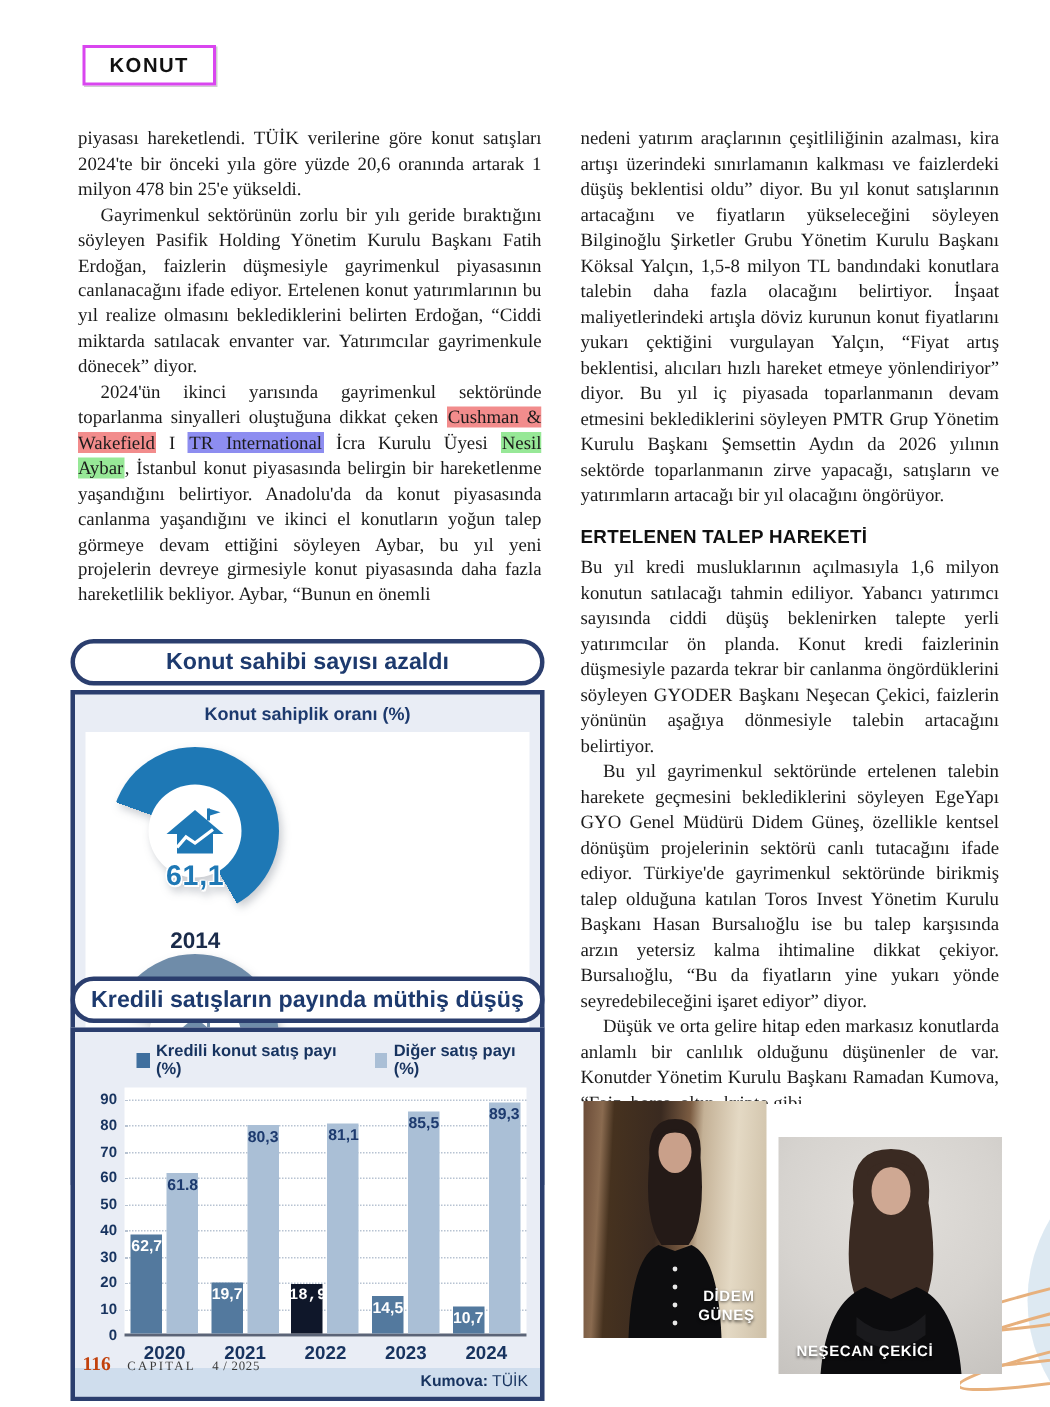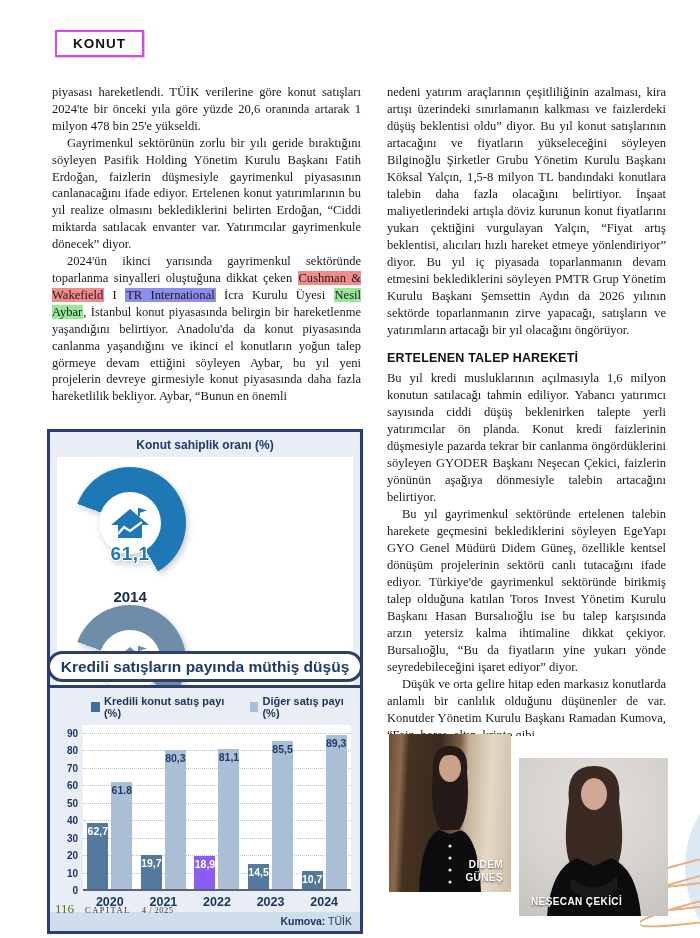--- a/index.html
+++ b/index.html
@@ -79,21 +79,21 @@
   .cap-left{right:8px;bottom:8px;width:58px;text-align:right;}
   .cap-right{left:12px;bottom:8px;}
 
   
   .globe-circle{position:absolute;left:685px;top:762px;width:210px;height:210px;
     border-radius:50%;background:#d9e7f1;opacity:.9;}
   .globe-lines{position:absolute;left:640px;top:808px;width:280px;height:130px;}
 
   
   .footer{left:55px;top:901px;display:flex;align-items:baseline;gap:11px;}
-  .footer .pageno{font-weight:normal;font-size:13px;color:#4d7c0f;}
+  .footer .pageno{font-weight:bold;font-size:13px;color:#c2410c;}
   .footer .mag{font-size:8.5px;letter-spacing:1.5px;color:#3a3a3a;}
   .footer .issue{font-size:8.5px;letter-spacing:.5px;color:#3a3a3a;}
 </style>
 </head>
 <body>
 
 <div class="abs section-tag">KONUT</div>
 
 <div class="abs col col-left" id="left-col">
     <p class="body-p"><span>piyasası hareketlendi. TÜİK verilerine göre konut satışları 2024'te bir önceki yıla göre yüzde 20,6 oranında artarak 1 milyon 478 bin 25'e yükseldi.</span></p>
@@ -102,20 +102,23 @@
   </div>
 <div class="abs col col-right" id="right-col">
     <p class="body-p"><span>nedeni yatırım araçlarının çeşitliliğinin azalması, kira artışı üzerindeki sınırlamanın kalkması ve faizlerdeki düşüş beklentisi oldu” diyor. Bu yıl konut satışlarının artacağını ve fiyatların yükseleceğini söyleyen Bilginoğlu Şirketler Grubu Yönetim Kurulu Başkanı Köksal Yalçın, 1,5-8 milyon TL bandındaki konutlara talebin daha fazla olacağını belirtiyor. İnşaat maliyetlerindeki artışla döviz kurunun konut fiyatlarını yukarı çektiğini vurgulayan Yalçın, “Fiyat artış beklentisi, alıcıları hızlı hareket etmeye yönlendiriyor” diyor. Bu yıl iç piyasada toparlanmanın devam etmesini beklediklerini söyleyen PMTR Grup Yönetim Kurulu Başkanı Şemsettin Aydın da 2026 yılının sektörde toparlanmanın zirve yapacağı, satışların ve yatırımların artacağı bir yıl olacağını öngörüyor.</span></p>
     <div class="rc-heading">ERTELENEN TALEP HAREKETİ</div>
     <p class="body-p"><span>Bu yıl kredi musluklarının açılmasıyla 1,6 milyon konutun satılacağı tahmin ediliyor. Yabancı yatırımcı sayısında ciddi düşüş beklenirken talepte yerli yatırımcılar ön planda. Konut kredi faizlerinin düşmesiyle pazarda tekrar bir canlanma öngördüklerini söyleyen GYODER Başkanı Neşecan Çekici, faizlerin yönünün aşağıya dönmesiyle talebin artacağını belirtiyor.</span></p>
     <p class="body-p indent"><span>Bu yıl gayrimenkul sektöründe ertelenen talebin harekete geçmesini beklediklerini söyleyen EgeYapı GYO Genel Müdürü Didem Güneş, özellikle kentsel dönüşüm projelerinin sektörü canlı tutacağını ifade ediyor. Türkiye'de gayrimenkul sektöründe birikmiş talep olduğuna katılan Toros Invest Yönetim Kurulu Başkanı Hasan Bursalıoğlu ise bu talep karşısında arzın yetersiz kalma ihtimaline dikkat çekiyor. Bursalıoğlu, “Bu da fiyatların yine yukarı yönde seyredebileceğini işaret ediyor” diyor.</span></p>
     <p class="body-p indent"><span>Düşük ve orta gelire hitap eden markasız konutlarda anlamlı bir canlılık olduğunu düşünenler de var. Konutder Yönetim Kurulu Başkanı Ramadan Kumova, “Faiz, borsa, altın, kripto gibi</span></p>
   </div>
 
 <div class="abs infobox" id="chart1">
+  <div class="chart-title-box">
+    <span>Konut sahibi sayısı azaldı</span>
+  </div>
   <div class="chart-body">
     <div class="chart-subtitle">Konut sahiplik oranı (%)</div>
     <div class="donut-panel" id="donut-row">
         <div class="donut-cell">
           <div class="donut" style="background: conic-gradient(from -70deg, rgb(30, 120, 181) 0deg, rgb(30, 120, 181) 61.1%, rgba(0, 0, 0, 0) 61.1%, rgba(0, 0, 0, 0) 100%);">
             <div class="hole">
               <svg width="40" height="34" viewBox="0 0 40 34">
       <line x1="29" y1="2" x2="29" y2="10" stroke="#1e78b5" stroke-width="2"></line>
       <polygon points="29,2 37,4.5 29,7" fill="#1e78b5"></polygon>
       <polygon points="20,3 39,19 1,19" fill="#1e78b5"></polygon>
@@ -193,21 +196,21 @@
           </div>
           <div class="bar-group">
             <div class="bar" style="background: rgb(83, 121, 158); height: 20.7368%;">
               <div class="bar-label" style="color: rgb(255, 255, 255);">19,7</div>
             </div>
             <div class="bar" style="background: rgb(170, 191, 214); height: 84.5263%;">
               <div class="bar-label" style="color: rgb(29, 58, 110);">80,3</div>
             </div>
           </div>
           <div class="bar-group">
-            <div class="bar" style="background: #8b5cf6; height: 19.8947%;">
+            <div class="bar" style="background: #0f172a; height: 19.8947%; font-family: Liberation Mono, monospace;">
               <div class="bar-label" style="color: rgb(255, 255, 255);">18,9</div>
             </div>
             <div class="bar" style="background: rgb(170, 191, 214); height: 85.3684%;">
               <div class="bar-label" style="color: rgb(29, 58, 110);">81,1</div>
             </div>
           </div>
           <div class="bar-group">
             <div class="bar" style="background: rgb(83, 121, 158); height: 15.2632%;">
               <div class="bar-label" style="color: rgb(255, 255, 255);">14,5</div>
             </div>

